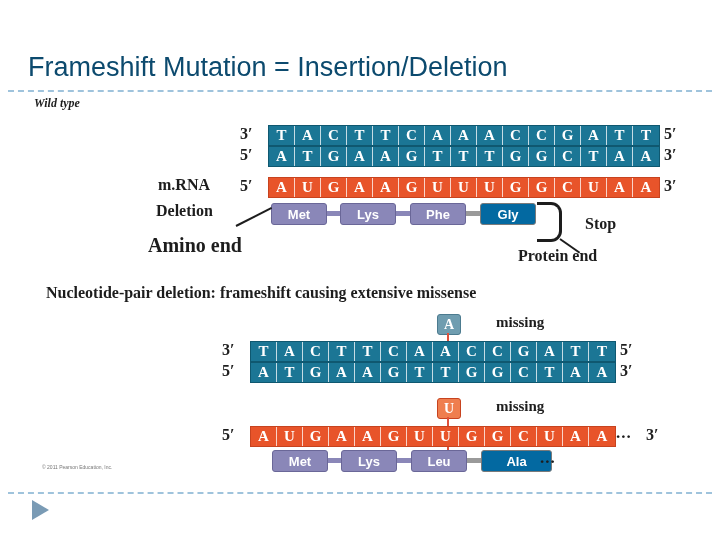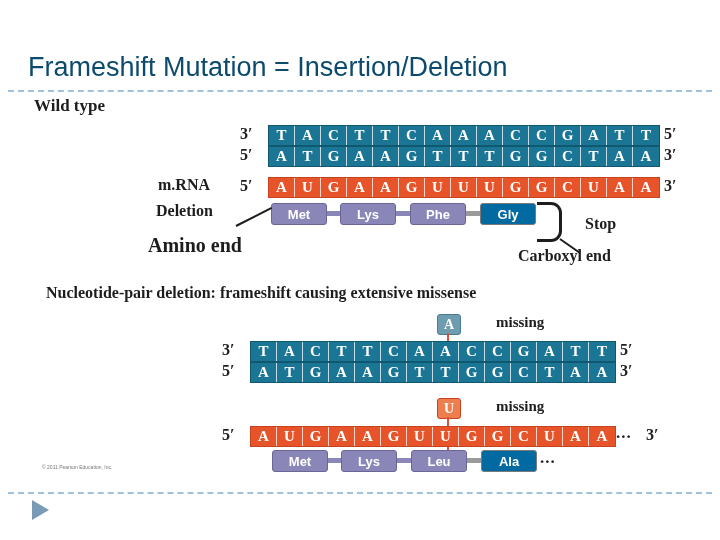--- a/index.html
+++ b/index.html
@@ -60,21 +60,21 @@
   }
 
   .lbl {
     position: absolute;
     font-family: "Liberation Serif", serif;
     font-weight: bold;
     color: #1d1d1d;
     white-space: nowrap;
   }
 
-  .lbl-wildtype { left: 34px; top: 4px; font-size: 17px; }
+  .lbl-wildtype { left: 34px; top: 4px; font-size: 12px; font-style: italic; }
   .lbl-dnatemp  { left: 46px; top: 36px; font-size: 16px; }
   .lbl-mrna     { left: 158px; top: 84px; font-size: 16px; }
   .lbl-protein  { left: 156px; top: 110px; font-size: 16px; }
   .lbl-aminoend { left: 148px; top: 142px; font-size: 20px; }
   .lbl-stop     { left: 553px; top: 123px; font-size: 16px; margin-left: 32px; }
   .lbl-carboxyl { left: 518px; top: 155px; font-size: 16px; }
   .lbl-deletion { left: 46px; top: 192px; font-size: 16px; font-family: Liberation Serif, serif; }
   .lbl-missing1 { left: 496px; top: 222px; font-size: 15px; }
   .lbl-missing2 { left: 496px; top: 306px; font-size: 15px; }
   .lbl-credit   { left: 42px; top: 372px; font-size: 5px; font-weight: normal; color: #777; font-family: "Liberation Sans", sans-serif; }
@@ -192,21 +192,21 @@
   <div class="rule rule-bottom"></div>
   <div class="play-tri"></div>
 
   <div class="figure">
 
     <div class="lbl lbl-wildtype">Wild type</div>
     <div class="lbl lbl-mrna">m.RNA</div>
     <div class="lbl lbl-protein">Deletion</div>
     <div class="lbl lbl-aminoend">Amino end</div>
     <div class="lbl lbl-stop">Stop</div>
-    <div class="lbl lbl-carboxyl">Carboxyl end</div>
+    <div class="lbl lbl-carboxyl">Protein end</div>
 
     <div class="prime" style="left:240px; top:33px;">3′</div>
     <div class="strip dna" id="wt-dna-top" style="left:268px; top:33px;">
         <div class="base">T</div>
         <div class="base">A</div>
         <div class="base">C</div>
         <div class="base">T</div>
         <div class="base">T</div>
         <div class="base">C</div>
         <div class="base">A</div>
@@ -342,19 +342,19 @@
       </div>
     <div class="dots" style="left:616px; top:331px;">...</div>
     <div class="prime" style="left:646px; top:334px;">3′</div>
 
     <div class="aa-link" style="left:322px; top:366px; width:20px;"></div>
     <div class="aa-link" style="left:392px; top:366px; width:20px;"></div>
     <div class="aa-link aa-link-gray" style="left:462px; top:366px; width:20px;"></div>
     <div class="aa aa-purple" style="left:272px; top:358px; width:56px;">Met</div>
     <div class="aa aa-purple" style="left:341px; top:358px; width:56px;">Lys</div>
     <div class="aa aa-purple" style="left:411px; top:358px; width:56px;">Leu</div>
-    <div class="aa aa-gray" style="left:481px; top:358px; width:56px;">Ala</div>
+    <div class="aa aa-gray" style="left:481px; top:358px; width:71px;">Ala</div>
     <div class="dots" style="left:540px; top:356px;">...</div>
 
     <div class="lbl lbl-credit">© 2011 Pearson Education, Inc.</div>
 
   </div>
 </div>
 
 </body></html>

